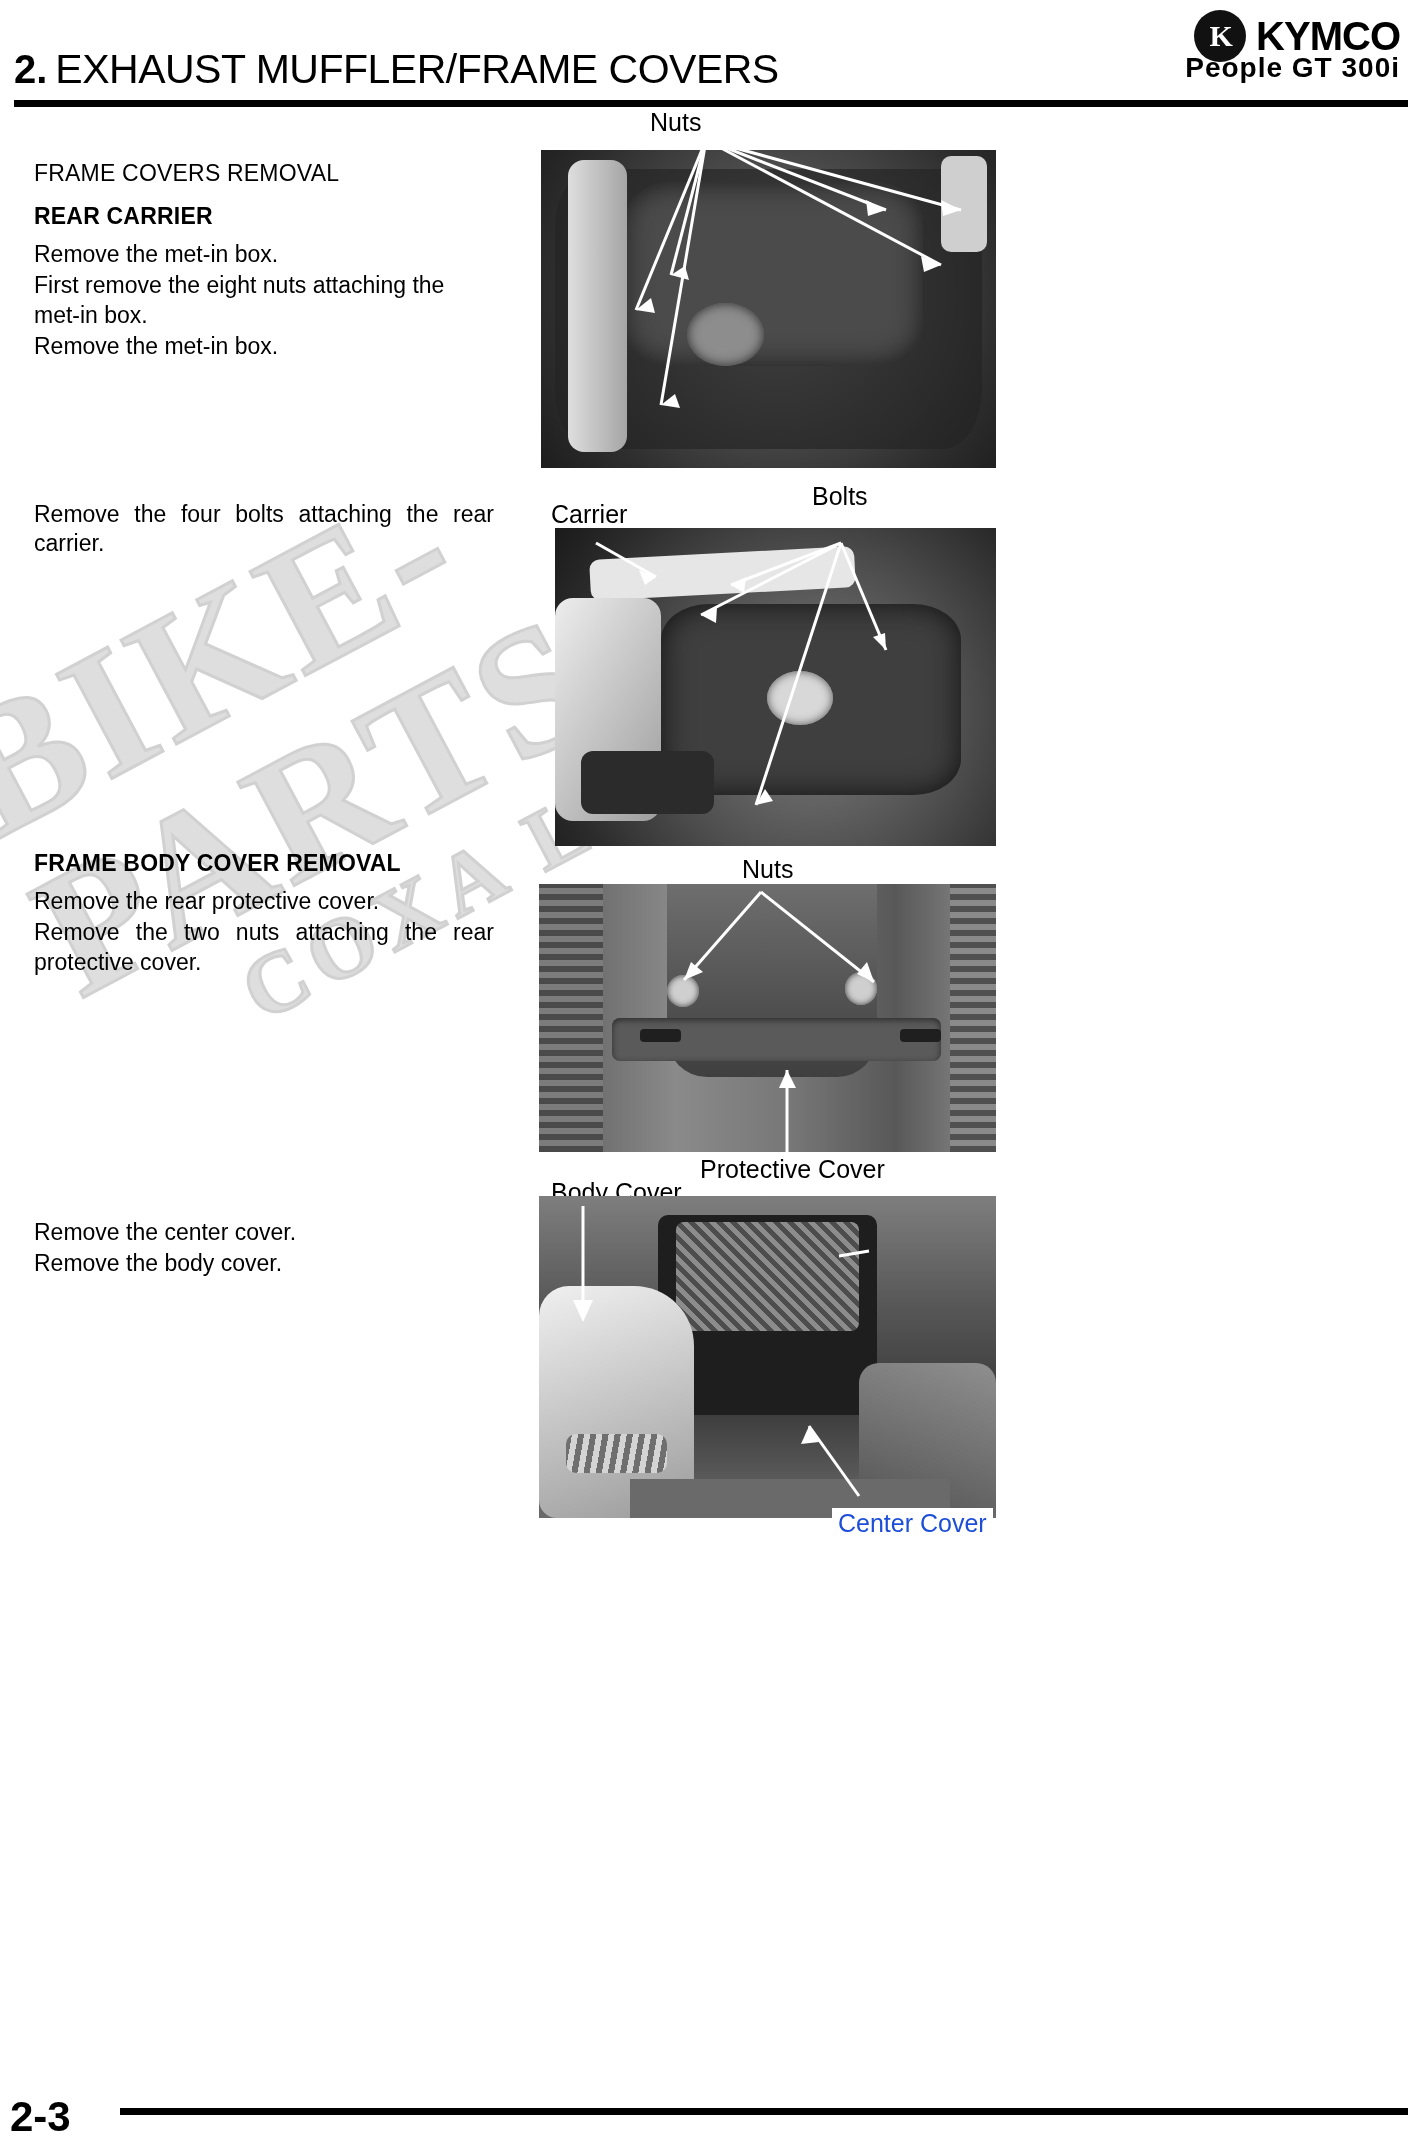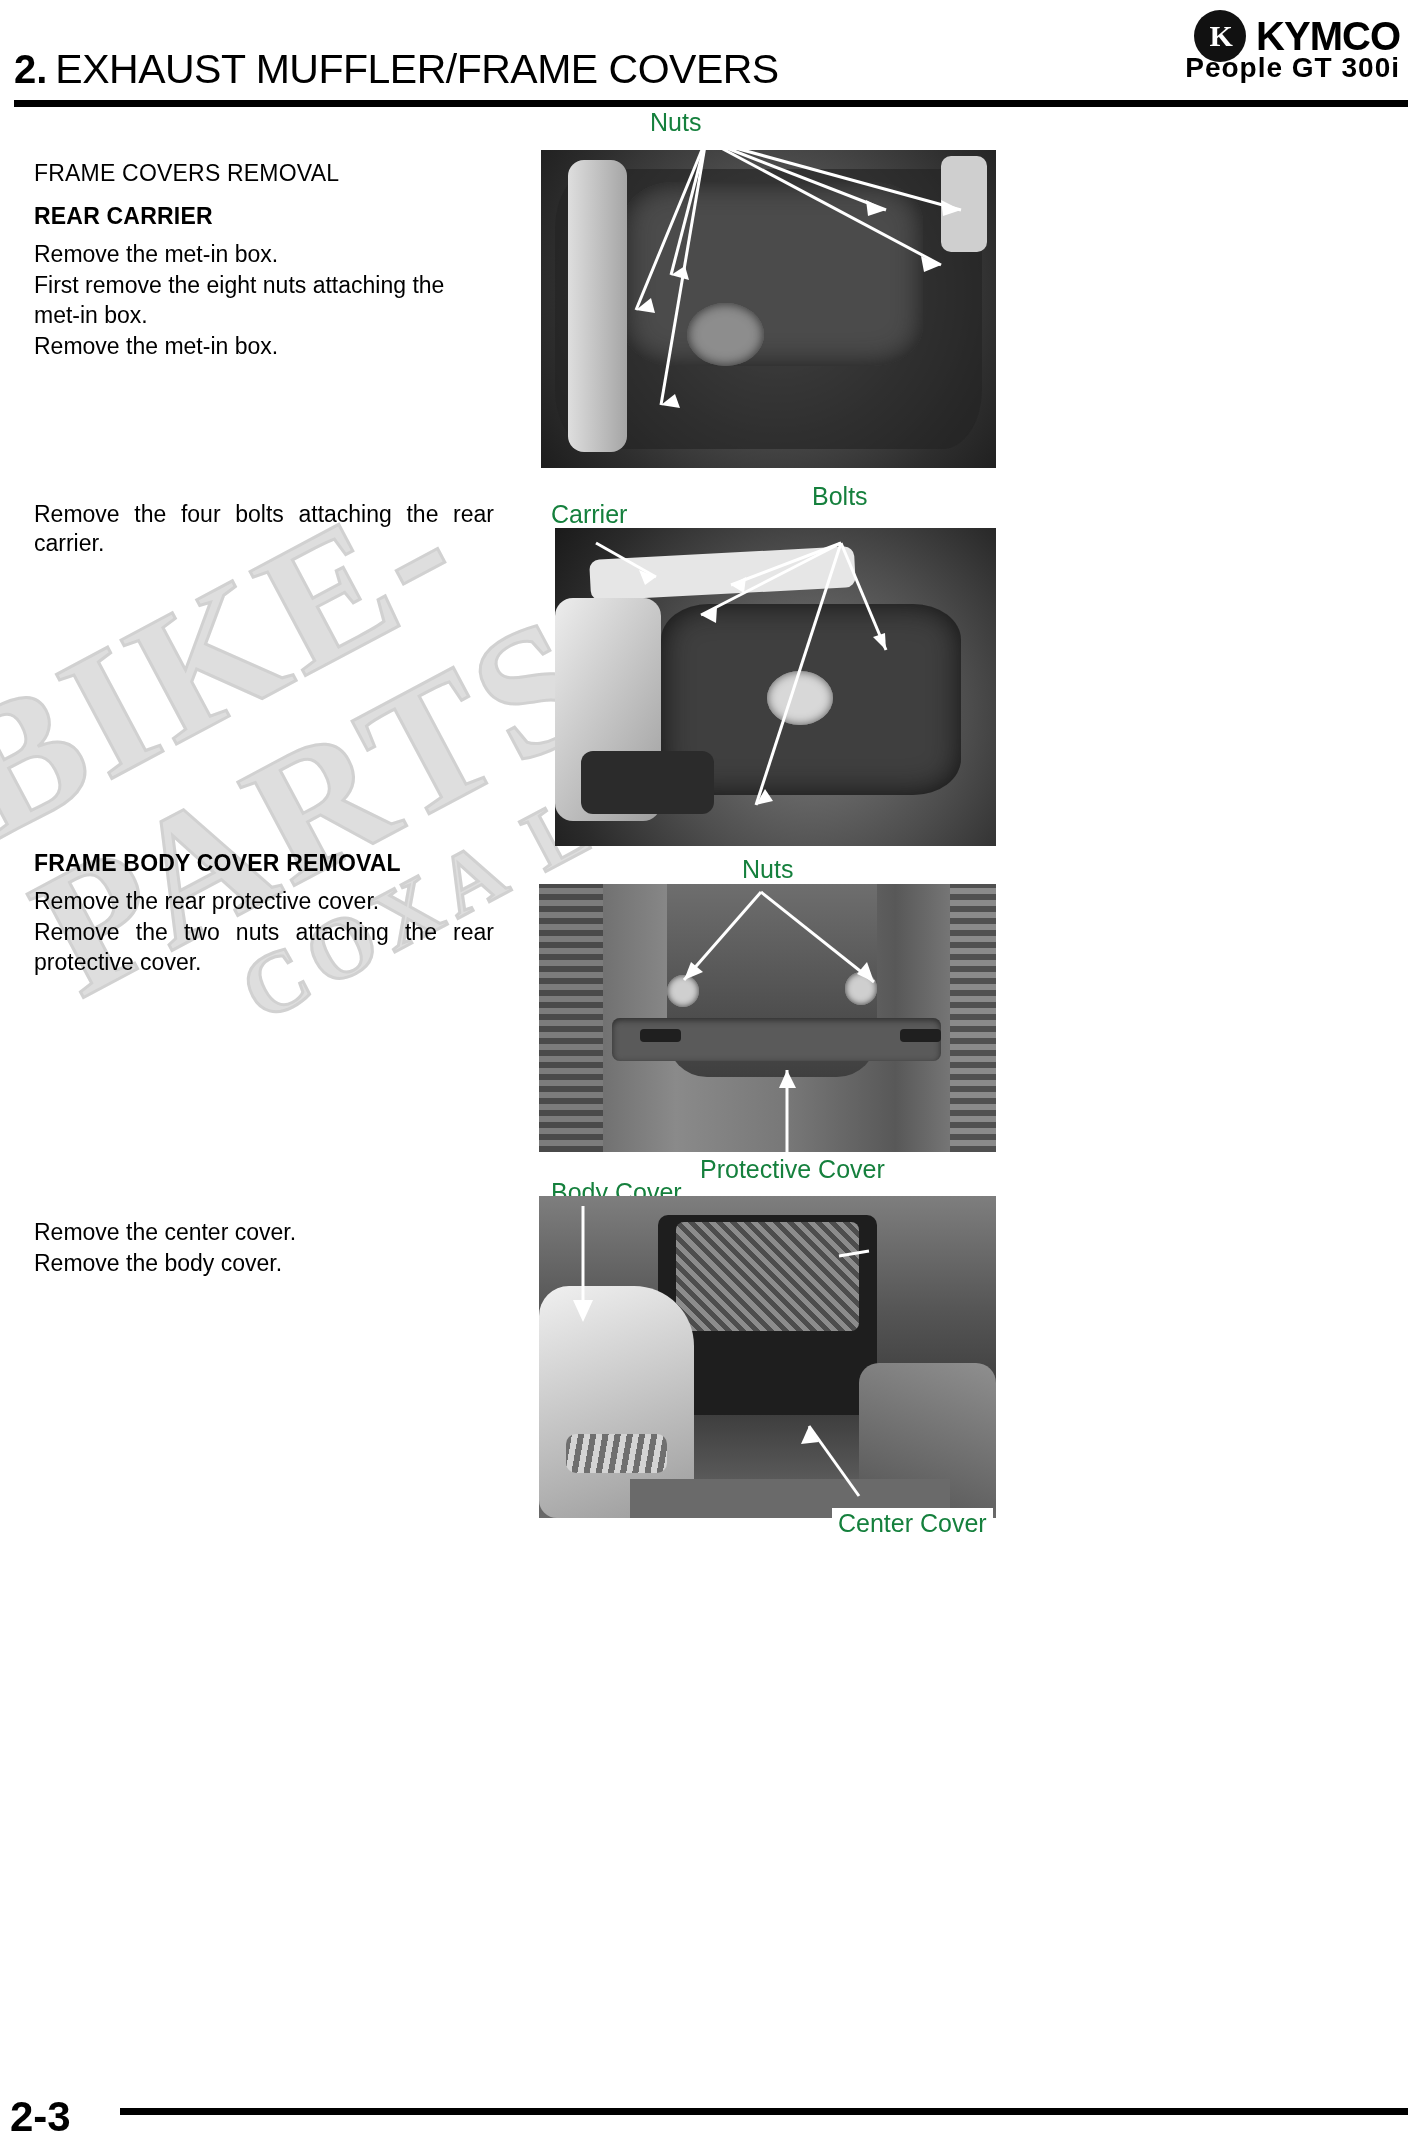--- a/index.html
+++ b/index.html
@@ -103,22 +103,22 @@
 
   
   .p4-dark{left:26%;top:6%;width:48%;height:62%;background:#1e1e1e;border-radius:10px;}
   .p4-engine{left:30%;top:8%;width:40%;height:34%;background:repeating-linear-gradient(45deg,#8c8c8c 0 5px,#4d4d4d 5px 10px);border-radius:8px;}
   .p4-front{left:0%;top:28%;width:34%;height:72%;background:linear-gradient(160deg,#f0f0f0,#9b9b9b);border-radius:30px 60px 18px 18px;}
   .p4-vent{left:6%;top:74%;width:22%;height:12%;background:repeating-linear-gradient(100deg,#6f6f6f 0 6px,#d4d4d4 6px 12px);border-radius:10px;}
   .p4-right{right:0%;top:52%;width:30%;height:48%;background:linear-gradient(200deg,#8f8f8f,#525252);border-radius:20px;}
   .p4-bottom{left:20%;bottom:0%;width:70%;height:12%;background:#6a6a6a;}
 
   
-  .lbl{position:absolute;font-size:25px;color:#15803d;background:transparent;white-space:nowrap;}
-  .lbl-box{position:absolute;font-size:25px;color:#15803d;background:#fff;padding:1px 6px;white-space:nowrap;}
+  .lbl{position:absolute;font-size:25px;color:#000000;background:transparent;white-space:nowrap;}
+  .lbl-box{position:absolute;font-size:25px;color:#1d4ed8;background:#fff;padding:1px 6px;white-space:nowrap;}
 
   
   .ov{position:absolute;pointer-events:none;}
 
   
   .watermark{
     position:absolute;left:60px;top:430px;width:980px;height:820px;
     transform:rotate(-28deg);
     color:#d9d9d9;
     font-family:"Liberation Serif", serif;

